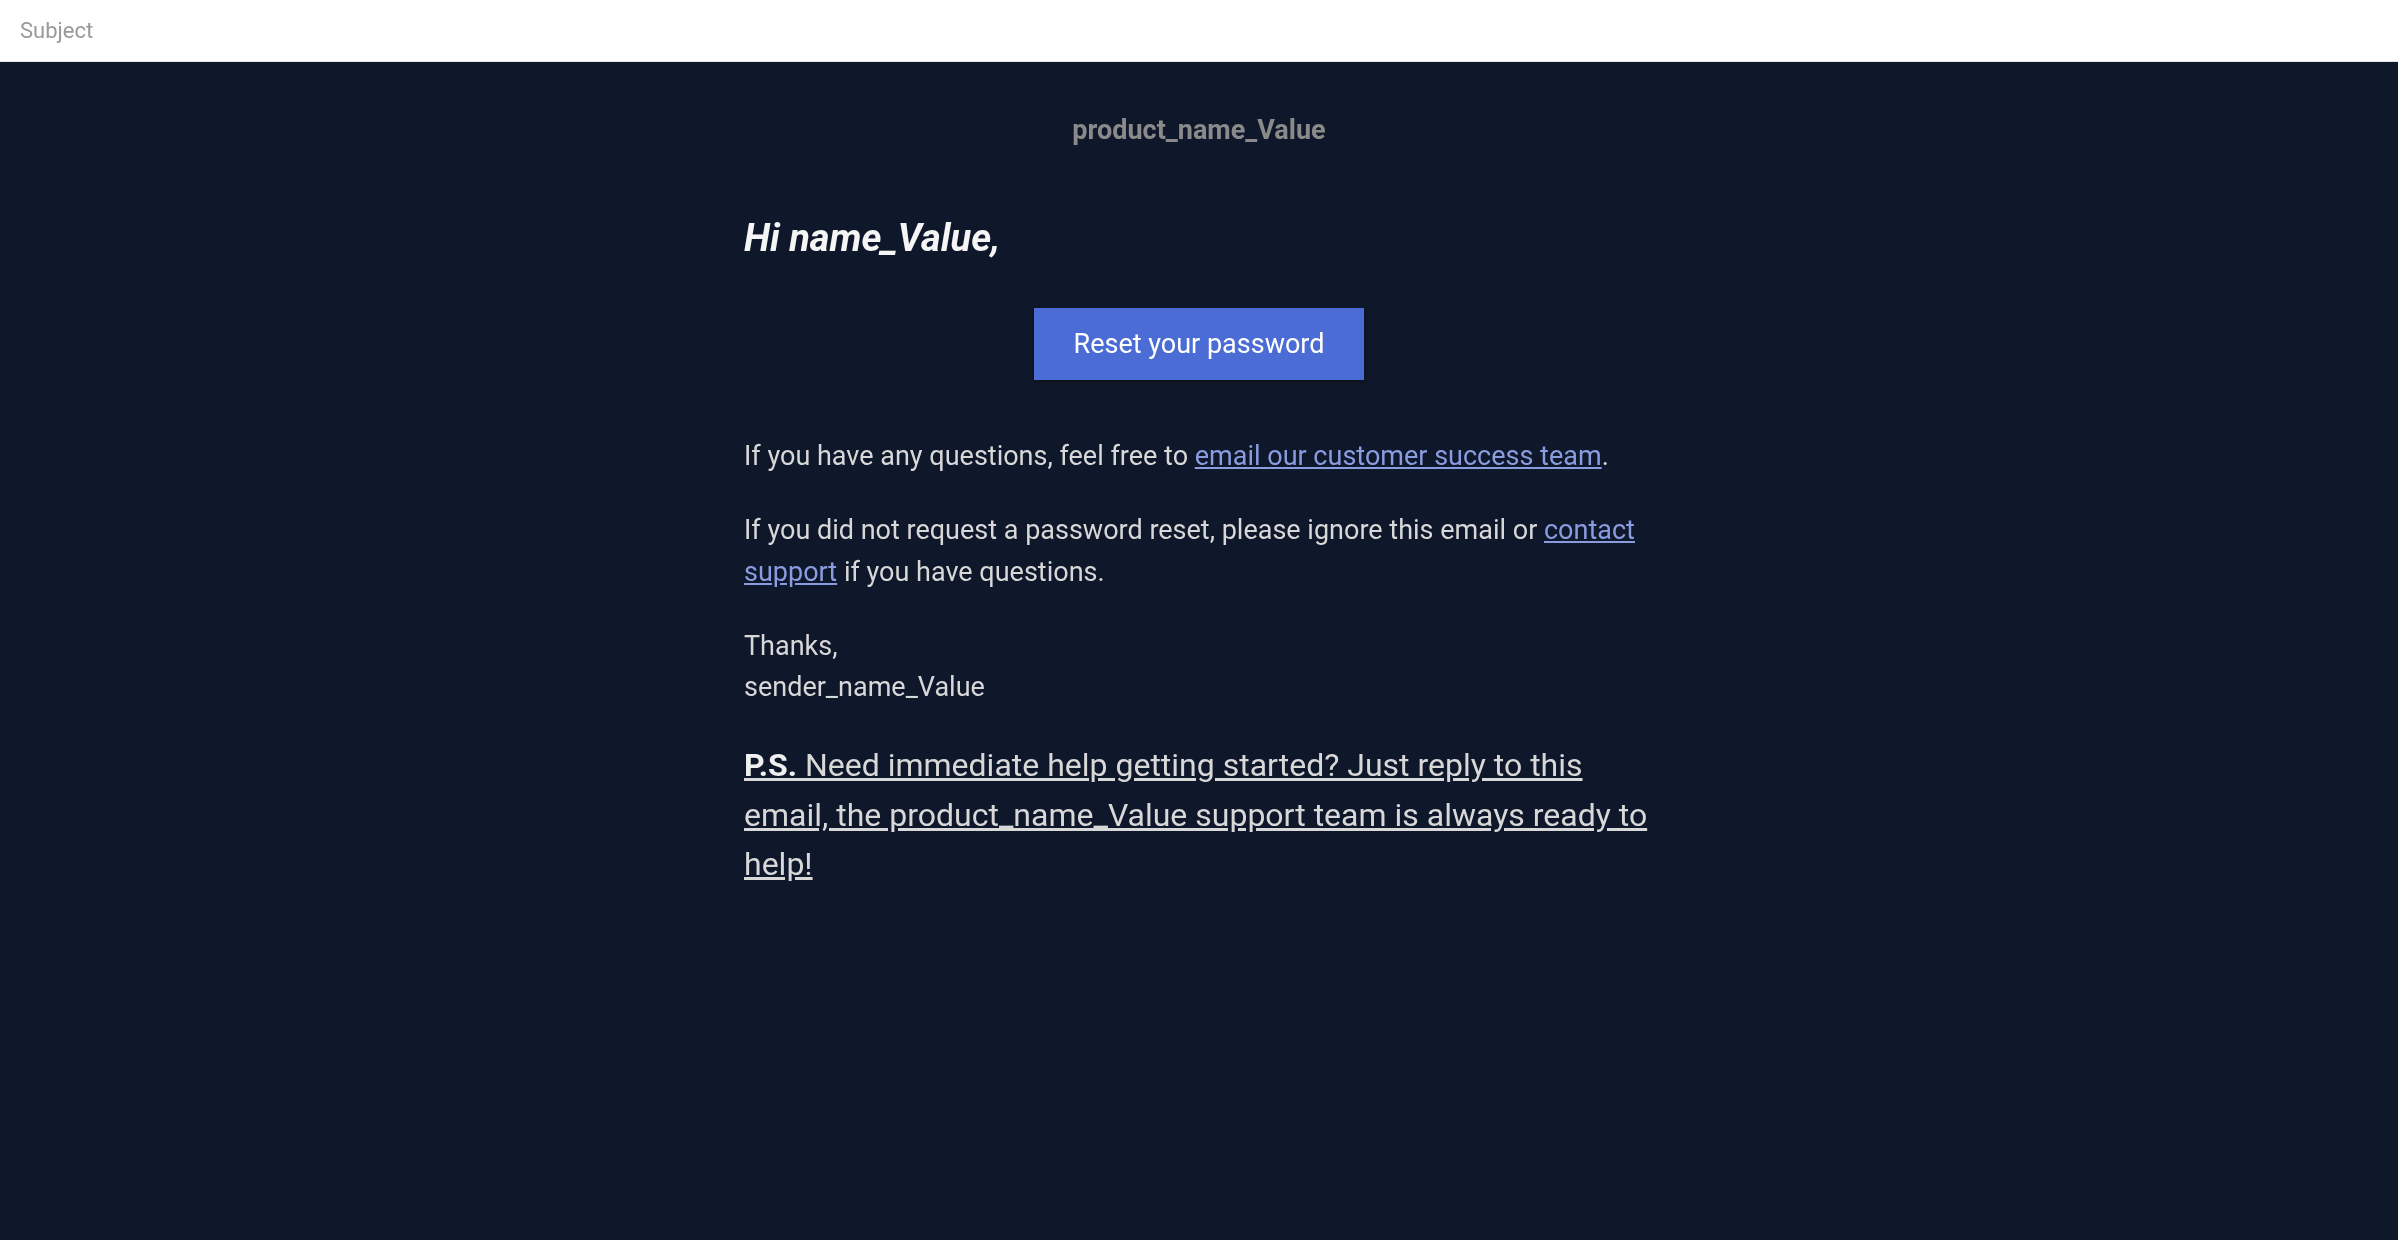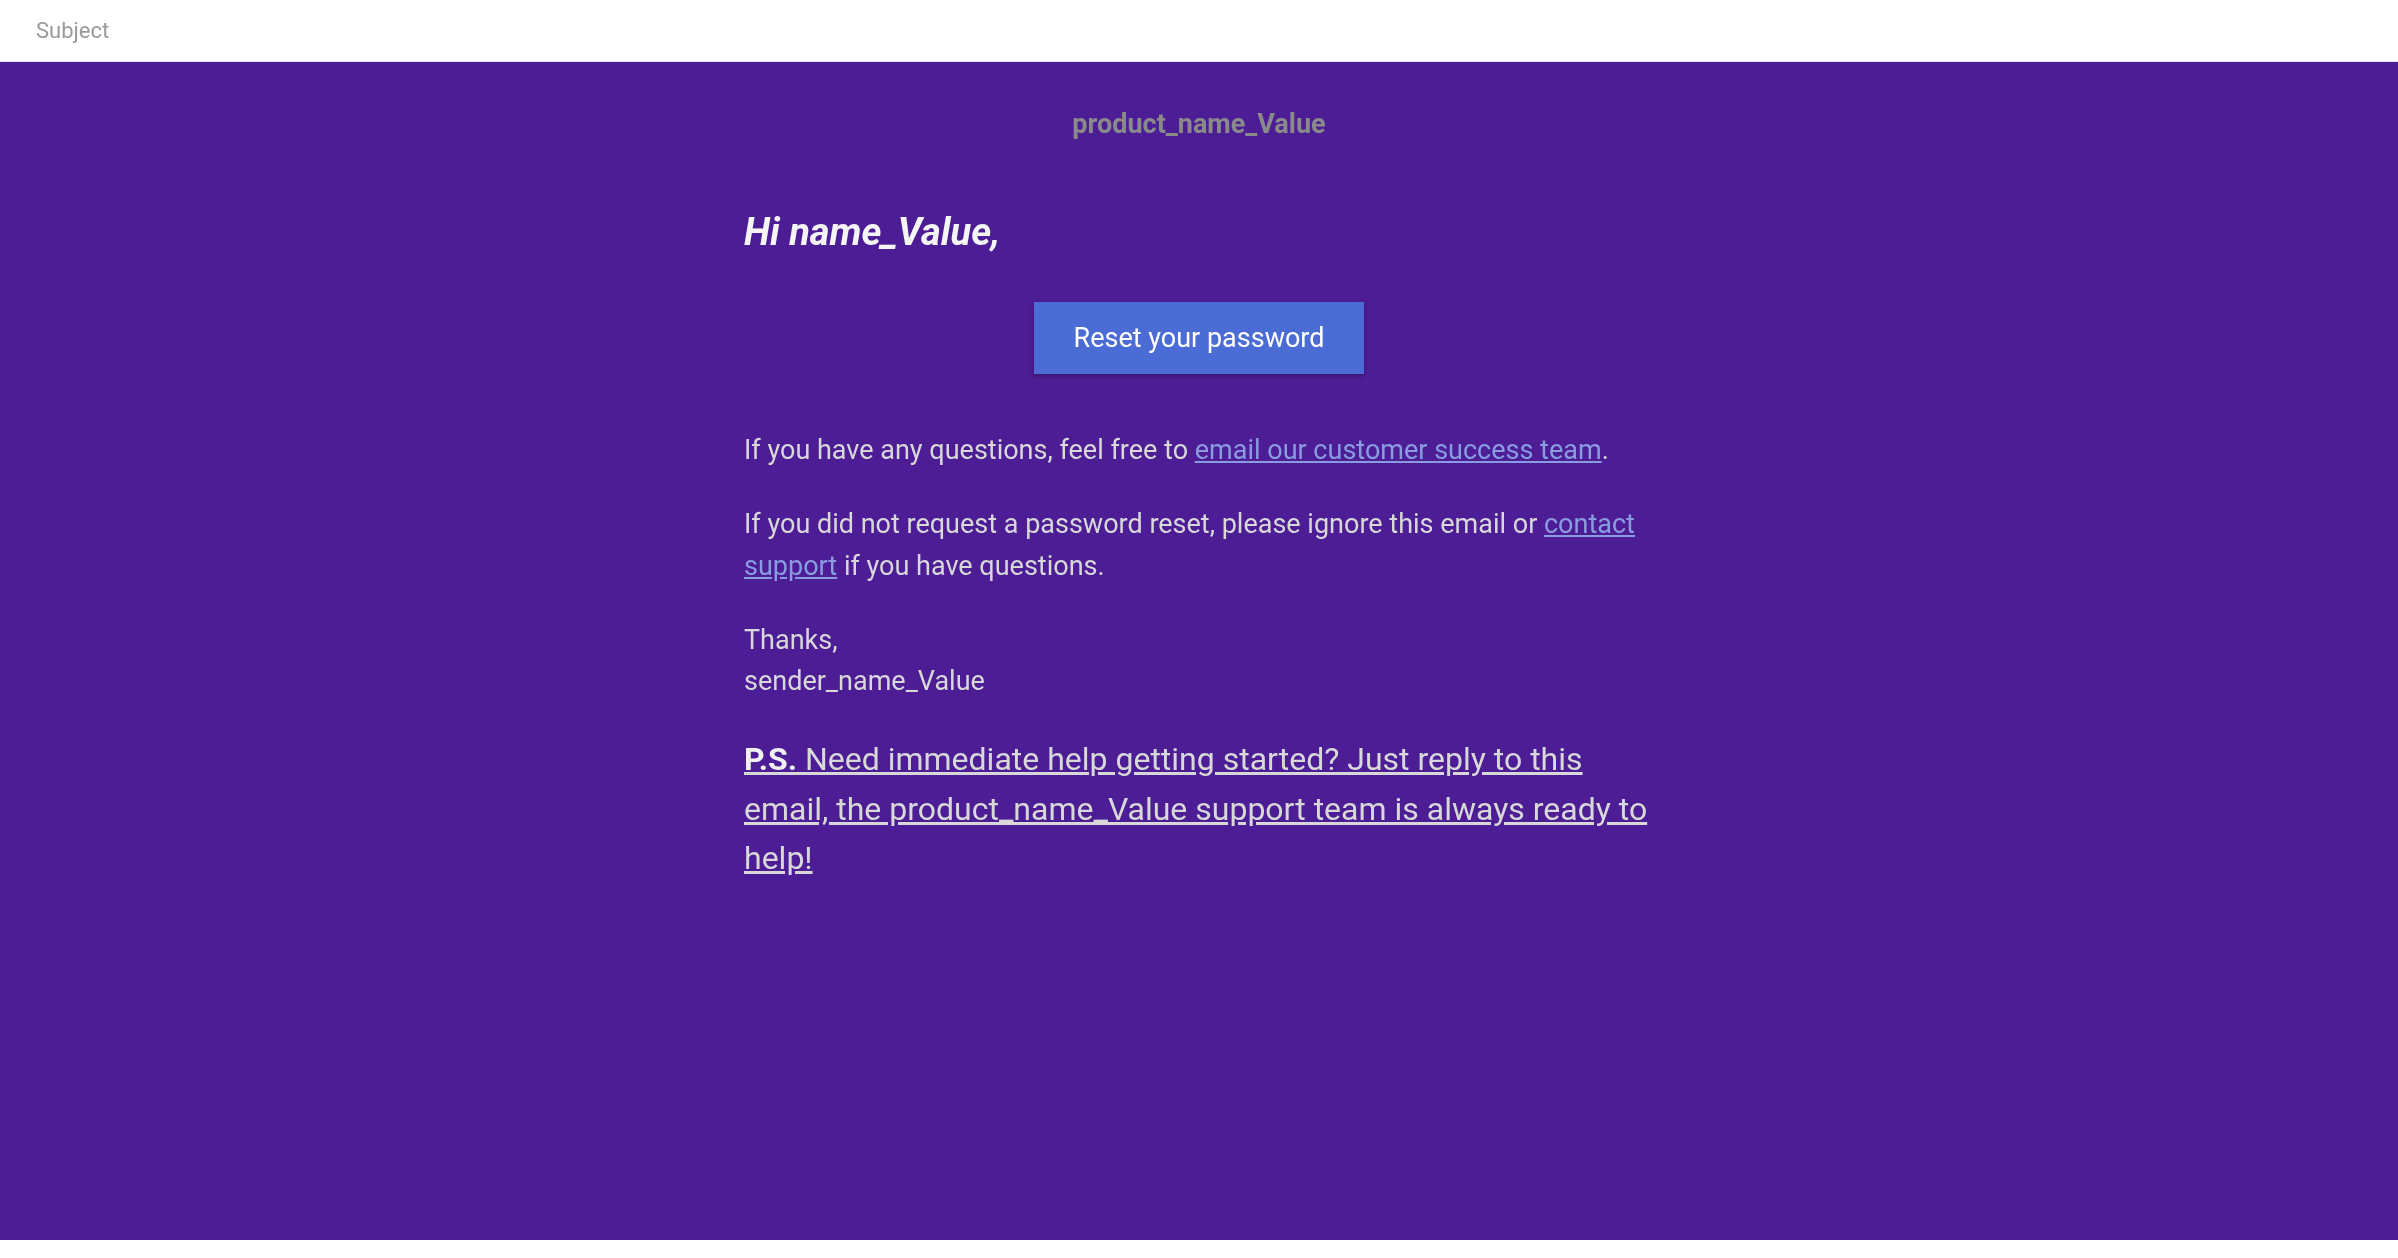--- a/index.html
+++ b/index.html
@@ -6,40 +6,40 @@
       margin: 0;
       padding: 0;
       box-sizing: border-box;
     }
     body {
       font-family: -apple-system, BlinkMacSystemFont, "Segoe UI", Roboto, "Helvetica Neue", Arial, sans-serif;
       background: #fff;
     }
     .subject-bar {
       background: #fff;
-      padding: 18px 36px;
+      padding: 18px 20px;
       border-bottom: 1px solid #e5e5e5;
       display: flex;
       align-items: center;
       gap: 20px;
     }
     .subject-label {
       color: #999;
       font-size: 22px;
       font-weight: 400;
     }
     .subject-value {
       color: #000;
       font-size: 25px;
       font-weight: 400;
     }
     .email-body {
-      background: #4c1d95;
+      background: #0f172a;
       min-height: calc(100vh - 80px);
-      padding: 4px;
+      padding: 10px;
     }
     .email-container {
       max-width: 910px;
       margin: 0 auto;
     }
     .product-header {
       text-align: center;
       padding: 42px 0 70px 0;
     }
     .product-name {

